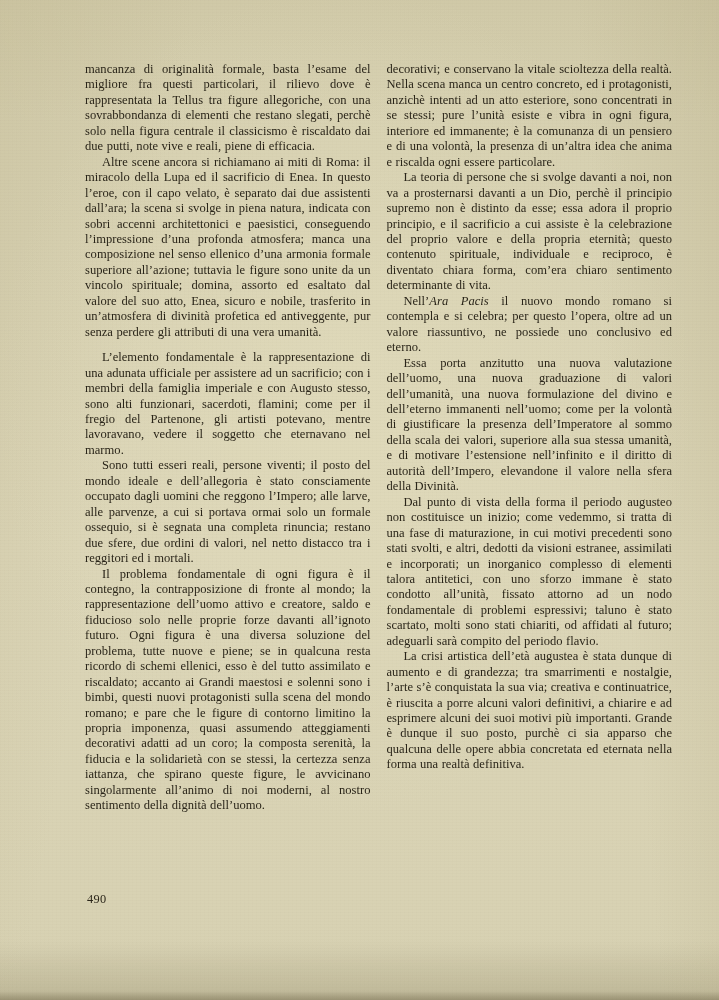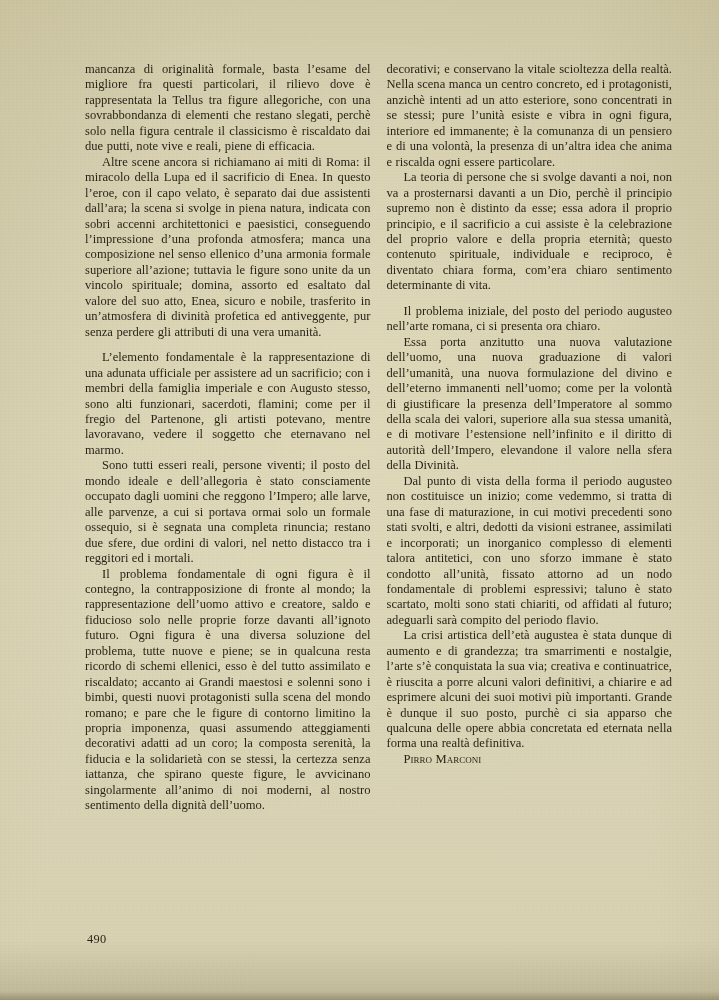--- a/index.html
+++ b/index.html
@@ -89,21 +89,21 @@
     line-height: 15px;
     text-align: right;
     font-variant: small-caps;
     letter-spacing: 0.9px;
     text-indent: 0;
   }
 
   .folio {
     position: absolute;
     left: 87px;
-    top: 932px;
+    top: 892px;
     font-size: 12.3px;
     line-height: 14px;
     letter-spacing: 0.4px;
   }
 
   
   .columns, .folio {
     text-rendering: optimizeLegibility;
     filter: blur(0.12px);
   }
@@ -121,25 +121,24 @@
       <p class="para noindent">mancanza di originalità formale, basta l’esame del migliore fra questi particolari, il rilievo dove è rappresentata la Tellus tra figure allegoriche, con una sovrabbondanza di elementi che restano slegati, perchè solo nella figura centrale il classicismo è riscaldato dai due putti, note vive e reali, piene di efficacia.</p>
       <p class="para">Altre scene ancora si richiamano ai miti di Roma: il miracolo della Lupa ed il sacrificio di Enea. In questo l’eroe, con il capo velato, è separato dai due assistenti dall’ara; la scena si svolge in piena natura, indicata con sobri accenni architettonici e paesistici, conseguendo l’impressione d’una profonda atmosfera; manca una composizione nel senso ellenico d’una armonia formale superiore all’azione; tuttavia le figure sono unite da un vincolo spirituale; domina, assorto ed esaltato dal valore del suo atto, Enea, sicuro e nobile, trasferito in un’atmosfera di divinità profetica ed antiveggente, pur senza perdere gli attributi di una vera umanità.</p>
       <p class="para section-break">L’elemento fondamentale è la rappresentazione di una adunata ufficiale per assistere ad un sacrificio; con i membri della famiglia imperiale e con Augusto stesso, sono alti funzionari, sacerdoti, flamini; come per il fregio del Partenone, gli artisti potevano, mentre lavoravano, vedere il soggetto che eternavano nel marmo.</p>
       <p class="para">Sono tutti esseri reali, persone viventi; il posto del mondo ideale e dell’allegoria è stato consciamente occupato dagli uomini che reggono l’Impero; alle larve, alle parvenze, a cui si portava ormai solo un formale ossequio, si è segnata una completa rinuncia; restano due sfere, due ordini di valori, nel netto distacco tra i reggitori ed i mortali.</p>
       <p class="para">Il problema fondamentale di ogni figura è il contegno, la contrapposizione di fronte al mondo; la rappresentazione dell’uomo attivo e creatore, saldo e fiducioso solo nelle proprie forze davanti all’ignoto futuro. Ogni figura è una diversa soluzione del problema, tutte nuove e piene; se in qualcuna resta ricordo di schemi ellenici, esso è del tutto assimilato e riscaldato; accanto ai Grandi maestosi e solenni sono i bimbi, questi nuovi protagonisti sulla scena del mondo romano; e pare che le figure di contorno limitino la propria imponenza, quasi assumendo atteggiamenti decorativi adatti ad un coro; la composta serenità, la fiducia e la solidarietà con se stessi, la certezza senza iattanza, che spirano queste figure, le avvicinano singolarmente all’animo di noi moderni, al nostro sentimento della dignità dell’uomo.</p>
     </div>
 
     <div class="col">
       <p class="para noindent">decorativi; e conservano la vitale scioltezza della realtà. Nella scena manca un centro concreto, ed i protagonisti, anzichè intenti ad un atto esteriore, sono concentrati in se stessi; pure l’unità esiste e vibra in ogni figura, interiore ed immanente; è la comunanza di un pensiero e di una volontà, la presenza di un’altra idea che anima e riscalda ogni essere particolare.</p>
       <p class="para">La teoria di persone che si svolge davanti a noi, non va a prosternarsi davanti a un Dio, perchè il principio supremo non è distinto da esse; essa adora il proprio principio, e il sacrificio a cui assiste è la celebrazione del proprio valore e della propria eternità; questo contenuto spirituale, individuale e reciproco, è diventato chiara forma, com’era chiaro sentimento determinante di vita.</p>
-      <p class="para section-break">Il problema iniziale, del posto del periodo augusteo nell’arte romana, ci si presenta ora chiaro.</p>
+      <p class="para"><span>Nell’</span><span class="it">Ara Pacis</span><span> il nuovo mondo romano si contempla e si celebra; per questo l’opera, oltre ad un valore riassuntivo, ne possiede uno conclusivo ed eterno.</span></p>
       <p class="para">Essa porta anzitutto una nuova valutazione dell’uomo, una nuova graduazione di valori dell’umanità, una nuova formulazione del divino e dell’eterno immanenti nell’uomo; come per la volontà di giustificare la presenza dell’Imperatore al sommo della scala dei valori, superiore alla sua stessa umanità, e di motivare l’estensione nell’infinito e il diritto di autorità dell’Impero, elevandone il valore nella sfera della Divinità.</p>
       <p class="para">Dal punto di vista della forma il periodo augusteo non costituisce un inizio; come vedemmo, si tratta di una fase di maturazione, in cui motivi precedenti sono stati svolti, e altri, dedotti da visioni estranee, assimilati e incorporati; un inorganico complesso di elementi talora antitetici, con uno sforzo immane è stato condotto all’unità, fissato attorno ad un nodo fondamentale di problemi espressivi; taluno è stato scartato, molti sono stati chiariti, od affidati al futuro; adeguarli sarà compito del periodo flavio.</p>
       <p class="para">La crisi artistica dell’età augustea è stata dunque di aumento e di grandezza; tra smarrimenti e nostalgie, l’arte s’è conquistata la sua via; creativa e continuatrice, è riuscita a porre alcuni valori definitivi, a chiarire e ad esprimere alcuni dei suoi motivi più importanti. Grande è dunque il suo posto, purchè ci sia apparso che qualcuna delle opere abbia concretata ed eternata nella forma una realtà definitiva.</p>
-      <p class="para signature">Pirro Marconi</p>
     </div>
 
   </div>
 
   <div class="folio">490</div>
 
   <div class="edge-bottom"></div>
 
 </div>
 

